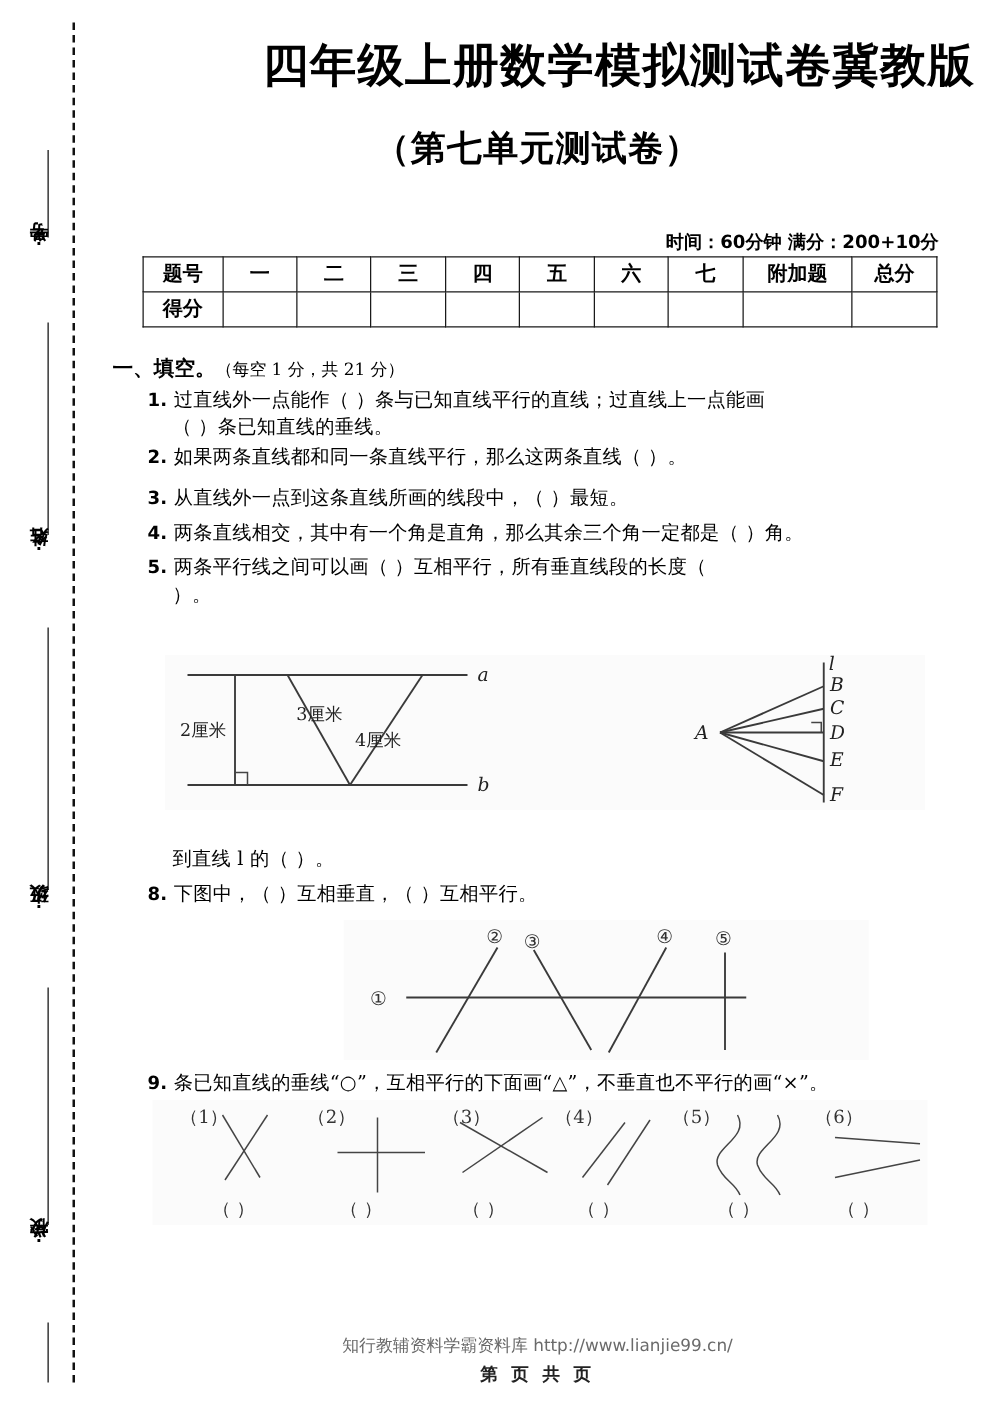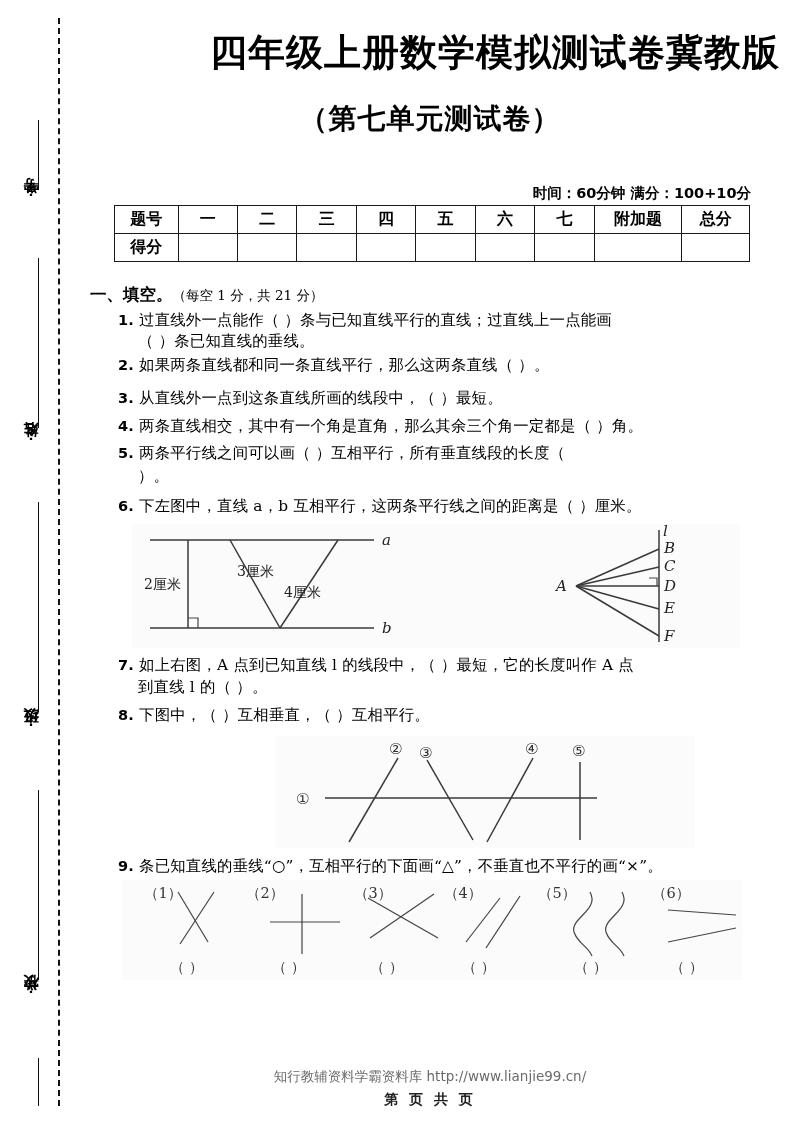--- a/index.html
+++ b/index.html
@@ -213,21 +213,21 @@
   <div class="rail-label" style="top:985px;">学校：</div>
 
   <div class="rail-rule" style="top:1058px; height:48px;"></div>
 </div>
 
 <div id="sheet">
 
   <div class="title1">四年级上册数学模拟测试卷冀教版</div>
   <div class="title2">（第七单元测试卷）</div>
 
-  <div class="exam-meta">时间：60分钟  满分：100+10分</div>
+  <div class="exam-meta">时间：60分钟  满分：200+10分</div>
 
   <table class="score-table">
     <tbody>
         <tr>
       <td class="head-cell">题号</td>
       <td class="num-cell">一</td>
       <td class="num-cell">二</td>
       <td class="num-cell">三</td>
       <td class="num-cell">四</td>
       <td class="num-cell">五</td>
@@ -279,24 +279,20 @@
   </div>
 
   <div class="q" style="top:443px;">
     <span class="n">5.</span>
     <span>两条平行线之间可以画（        ）互相平行，所有垂直线段的长度（</span>
   </div>
   <div class="q" style="top:466px; left:58px;">
     <span>）。</span>
   </div>
 
-  <div class="q" style="top:496px;">
-    <span class="n">6.</span>
-    <span>下左图中，直线 a，b 互相平行，这两条平行线之间的距离是（      ）厘米。</span>
-  </div>
 
   <div class="fig-box" style="left:52px; top:524px; width:608px; height:124px;">
     <svg width="608" height="124" viewBox="0 0 608 124">
 
       <line class="ln" x1="18" y1="16" x2="242" y2="16"></line>
       <line class="ln" x1="18" y1="104" x2="242" y2="104"></line>
 
       <line class="ln" x1="56" y1="16" x2="56" y2="104"></line>
 
       <polyline class="ln-thin" points="56,94 66,94 66,104"></polyline>
@@ -319,24 +315,20 @@
       <text class="lbl" x="424" y="67">A</text>
       <text class="lbl" x="531" y="12">l</text>
       <text class="lbl" x="532" y="29">B</text>
       <text class="lbl" x="532" y="47">C</text>
       <text class="lbl" x="532" y="67">D</text>
       <text class="lbl" x="532" y="89">E</text>
       <text class="lbl" x="532" y="117">F</text>
     </svg>
   </div>
 
-  <div class="q" style="top:655px;">
-    <span class="n">7.</span>
-    <span>如上右图，A 点到已知直线 l 的线段中，（        ）最短，它的长度叫作 A 点</span>
-  </div>
   <div class="q" style="top:677px; left:58px;">
     <span>到直线 l 的（            ）。</span>
   </div>
 
   <div class="q" style="top:705px;">
     <span class="n">8.</span>
     <span>下图中，（            ）互相垂直，（            ）互相平行。</span>
   </div>
 
   <div class="fig-box" style="left:195px; top:736px; width:420px; height:112px;">

